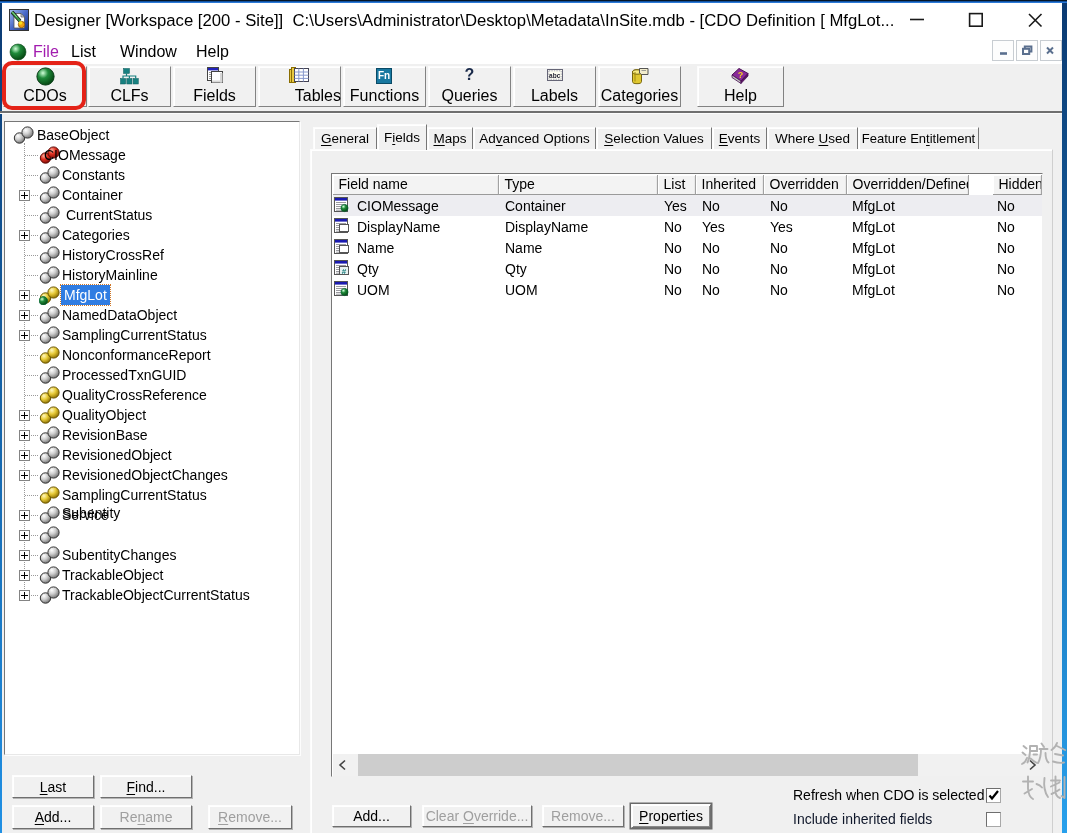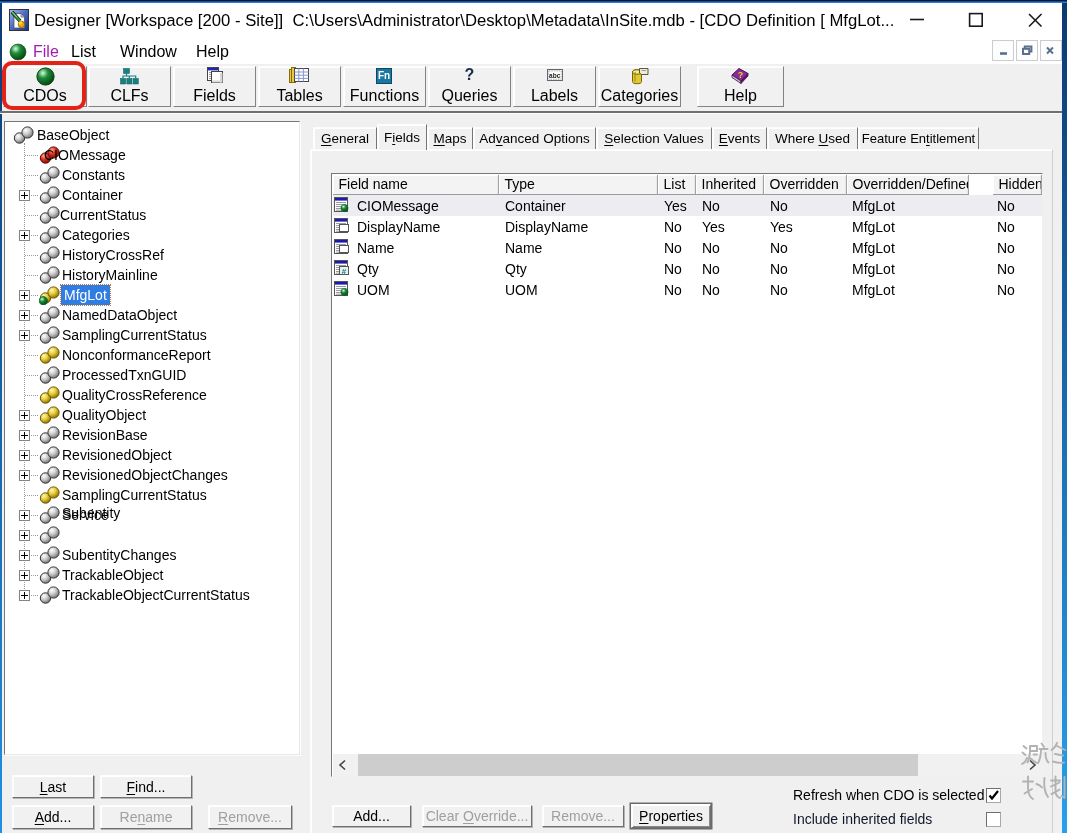--- a/index.html
+++ b/index.html
@@ -110,21 +110,21 @@
       <line x1="61" y1="7.5" x2="55" y2="13.5"></line>
     </g>
   </svg>
 <div class="a" style="left:3px;top:66px;width:84px;height:41px;background:#f1f1f1;border-top:1px solid #fcfcfc;border-left:1px solid #fcfcfc;border-right:1px solid #828282;border-bottom:1px solid #828282;box-shadow:inset 1px 1px 0 #fff"></div>
 <div class="a" style="left:3px;top:87px;width:84px;height:18px;font-size:16px;color:#000;text-align:center">CDOs</div>
 <div class="a" style="left:88px;top:66px;width:83px;height:41px;background:#f1f1f1;border-top:1px solid #fcfcfc;border-left:1px solid #fcfcfc;border-right:1px solid #828282;border-bottom:1px solid #828282;box-shadow:inset 1px 1px 0 #fff"></div>
 <div class="a" style="left:88px;top:87px;width:83px;height:18px;font-size:16px;color:#000;text-align:center">CLFs</div>
 <div class="a" style="left:173px;top:66px;width:83px;height:41px;background:#f1f1f1;border-top:1px solid #fcfcfc;border-left:1px solid #fcfcfc;border-right:1px solid #828282;border-bottom:1px solid #828282;box-shadow:inset 1px 1px 0 #fff"></div>
 <div class="a" style="left:173px;top:87px;width:83px;height:18px;font-size:16px;color:#000;text-align:center">Fields</div>
 <div class="a" style="left:258px;top:66px;width:83px;height:41px;background:#f1f1f1;border-top:1px solid #fcfcfc;border-left:1px solid #fcfcfc;border-right:1px solid #828282;border-bottom:1px solid #828282;box-shadow:inset 1px 1px 0 #fff"></div>
-<div class="a" style="left:258px;top:87px;width:83px;height:18px;font-size:16px;color:#000;text-align:center">Tables</div>
+<div class="a" style="left:258px;top:87px;width:83px;height:18px;font-size:16px;color:#000;text-align:right">Tables</div>
 <div class="a" style="left:343px;top:66px;width:83px;height:41px;background:#f1f1f1;border-top:1px solid #fcfcfc;border-left:1px solid #fcfcfc;border-right:1px solid #828282;border-bottom:1px solid #828282;box-shadow:inset 1px 1px 0 #fff"></div>
 <div class="a" style="left:343px;top:87px;width:83px;height:18px;font-size:16px;color:#000;text-align:center">Functions</div>
 <div class="a" style="left:428px;top:66px;width:83px;height:41px;background:#f1f1f1;border-top:1px solid #fcfcfc;border-left:1px solid #fcfcfc;border-right:1px solid #828282;border-bottom:1px solid #828282;box-shadow:inset 1px 1px 0 #fff"></div>
 <div class="a" style="left:428px;top:87px;width:83px;height:18px;font-size:16px;color:#000;text-align:center">Queries</div>
 <div class="a" style="left:513px;top:66px;width:83px;height:41px;background:#f1f1f1;border-top:1px solid #fcfcfc;border-left:1px solid #fcfcfc;border-right:1px solid #828282;border-bottom:1px solid #828282;box-shadow:inset 1px 1px 0 #fff"></div>
 <div class="a" style="left:513px;top:87px;width:83px;height:18px;font-size:16px;color:#000;text-align:center">Labels</div>
 <div class="a" style="left:598px;top:66px;width:83px;height:41px;background:#f1f1f1;border-top:1px solid #fcfcfc;border-left:1px solid #fcfcfc;border-right:1px solid #828282;border-bottom:1px solid #828282;box-shadow:inset 1px 1px 0 #fff"></div>
 <div class="a" style="left:598px;top:87px;width:83px;height:18px;font-size:16px;color:#000;text-align:center">Categories</div>
 <div class="a" style="left:697px;top:66px;width:87px;height:41px;background:#f1f1f1;border-top:1px solid #fcfcfc;border-left:1px solid #fcfcfc;border-right:1px solid #828282;border-bottom:1px solid #828282;box-shadow:inset 1px 1px 0 #fff"></div>
 <div class="a" style="left:697px;top:87px;width:87px;height:18px;font-size:16px;color:#000;text-align:center">Help</div>
@@ -211,21 +211,21 @@
 <div class="a" style="left:21px;top:195px;width:7px;height:1px;background:#000"></div>
 <div class="a" style="left:24px;top:192px;width:1px;height:7px;background:#000"></div>
 <svg class="a" style="left:39px;top:186px" width="21" height="19" viewBox="0 0 21 19">
     <use href="#dumbGray"></use>
   </svg>
 <div class="titem" style="left:62px;top:185px">Container</div>
 <div class="a" style="left:25px;top:215px;width:13px;height:1px;border-top:1px dotted #9a9a9a"></div>
 <svg class="a" style="left:39px;top:206px" width="21" height="19" viewBox="0 0 21 19">
     <use href="#dumbGray"></use>
   </svg>
-<div class="titem" style="left:60px;top:205px">CurrentStatus</div>
+<div class="titem" style="left:66px;top:205px">CurrentStatus</div>
 <div class="a" style="left:25px;top:235px;width:13px;height:1px;border-top:1px dotted #9a9a9a"></div>
 <div class="a" style="left:19px;top:230px;width:11px;height:11px;background:#fff;border:1px solid #848484"></div>
 <div class="a" style="left:21px;top:235px;width:7px;height:1px;background:#000"></div>
 <div class="a" style="left:24px;top:232px;width:1px;height:7px;background:#000"></div>
 <svg class="a" style="left:39px;top:226px" width="21" height="19" viewBox="0 0 21 19">
     <use href="#dumbGray"></use>
   </svg>
 <div class="titem" style="left:62px;top:225px">Categories</div>
 <div class="a" style="left:25px;top:255px;width:13px;height:1px;border-top:1px dotted #9a9a9a"></div>
 <svg class="a" style="left:39px;top:246px" width="21" height="19" viewBox="0 0 21 19">

